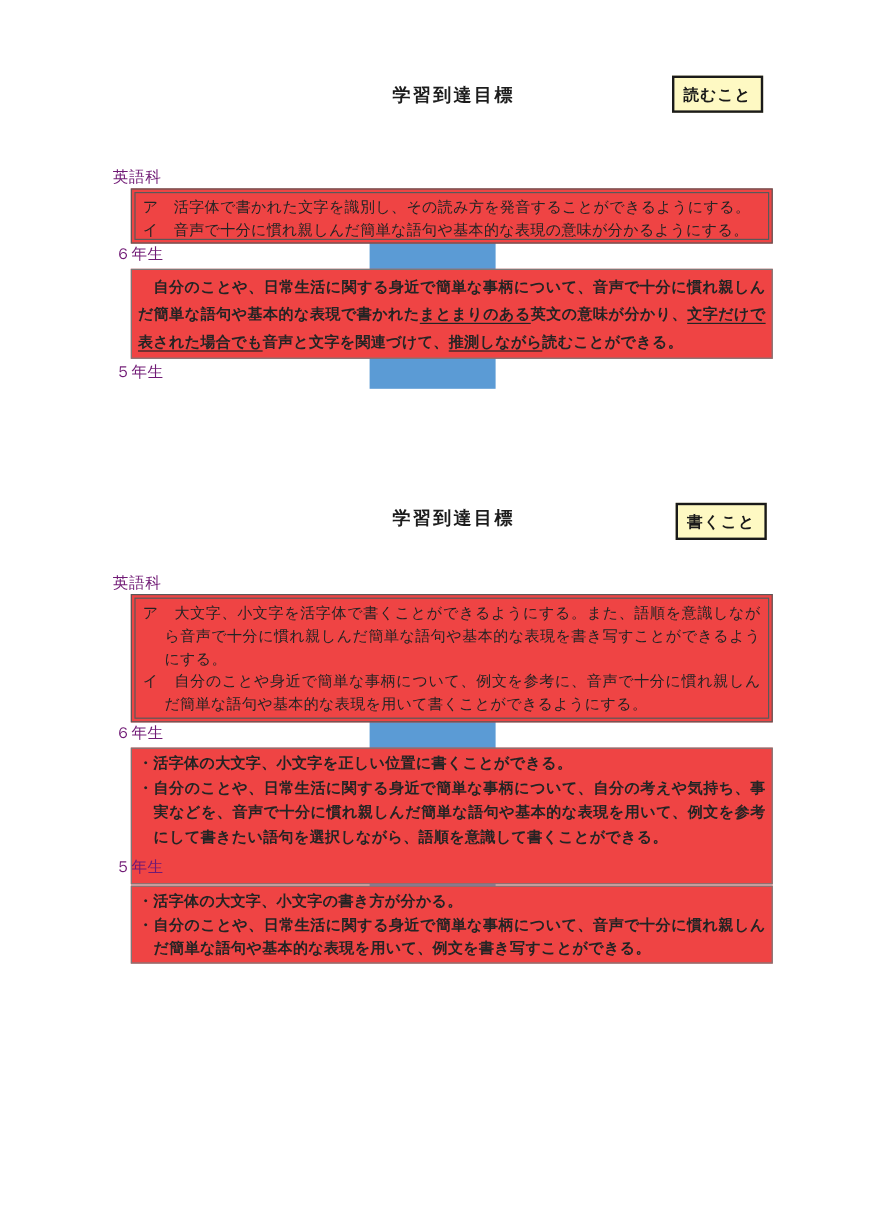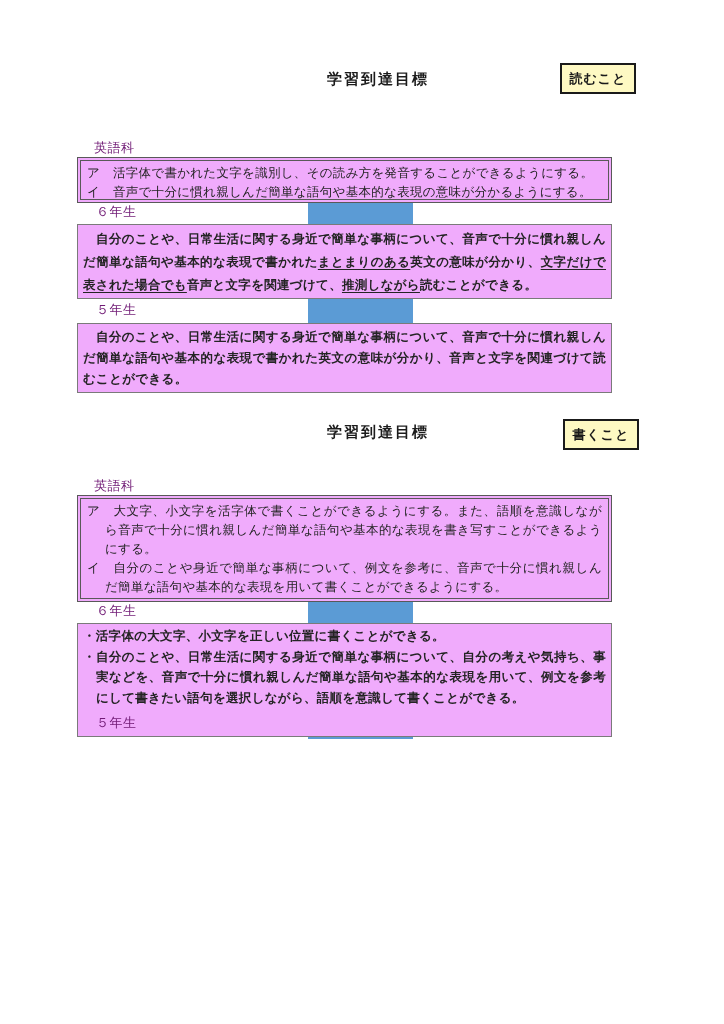--- a/index.html
+++ b/index.html
@@ -28,22 +28,22 @@
     z-index:2;
     margin-left:16px;
   }
   .sec-label{
     position:absolute;
     font-family:"DejaVu Sans","Liberation Sans",sans-serif;
     font-weight:400;font-size:13px;color:#701a75;letter-spacing:0.5px;
     z-index:2;
   }
   .tbox{
-    position:absolute;left:77px;width:535px;box-sizing:border-box;
-    background:#f0abfc;z-index:1;overflow:hidden;
+    position:absolute;left:109px;width:535px;box-sizing:border-box;
+    background:#ef4444;z-index:1;overflow:hidden;
     font-size:12.5px;letter-spacing:0.3px;color:#242424;
     text-align:justify;
   }
   .tbox.double{border:4px double #595959;padding:2px 6px;line-height:19px;}
   .tbox.thin{border:1px solid #7a7a7a;padding:2px 5px;font-weight:bold;}
   .txt-item{margin:0;}
   .txt-item.hang{padding-left:18px;text-indent:-18px;}
   .txt-item.bullet{padding-left:13px;text-indent:-13px;}
   .ul{text-decoration:underline;text-underline-offset:3px;}
   .connector{position:absolute;left:308px;width:105px;z-index:0;}
@@ -90,34 +90,35 @@
       <div class="txt-item hang"><span>ア　活字体で書かれた文字を識別し、その読み方を発音することができるようにする。</span></div>
       <div class="txt-item hang"><span>イ　音声で十分に慣れ親しんだ簡単な語句や基本的な表現の意味が分かるようにする。</span></div>
     </div>
 
   <div class="sec-label g6-label-1">６年生</div>
   <div class="tbox thin boxB">
       <div class="txt-item plain"><span>　自分のことや、日常生活に関する身近で簡単な事柄について、音声で十分に慣れ親しんだ簡単な語句や基本的な表現で書かれた</span><span class="ul">まとまりのある</span><span>英文の意味が分かり、</span><span class="ul">文字だけで表された場合でも</span><span>音声と文字を関連づけて、</span><span class="ul">推測しながら</span><span>読むことができる。</span></div>
     </div>
 
   <div class="sec-label g5-label-1">５年生</div>
-  <div class="tbox thin boxC">
-      <div class="txt-item plain"><span>　自分のことや、日常生活に関する身近で簡単な事柄について、音声で十分に慣れ親しんだ簡単な語句や基本的な表現で書かれた英文の意味が分かり、音声と文字を関連づけて読むことができる。</span></div>
-    </div>
 
   <div class="doc-title title-2">学習到達目標</div>
   <div class="badge badge-2">書くこと</div>
 
   <div class="sec-label subj-label-2">英語科</div>
   <div class="tbox double boxD">
       <div class="txt-item hang"><span>ア　大文字、小文字を活字体で書くことができるようにする。また、語順を意識しながら音声で十分に慣れ親しんだ簡単な語句や基本的な表現を書き写すことができるようにする。</span></div>
       <div class="txt-item hang"><span>イ　自分のことや身近で簡単な事柄について、例文を参考に、音声で十分に慣れ親しんだ簡単な語句や基本的な表現を用いて書くことができるようにする。</span></div>
     </div>
 
   <div class="sec-label g6-label-2">６年生</div>
   <div class="tbox thin boxE">
       <div class="txt-item bullet"><span>・活字体の大文字、小文字を正しい位置に書くことができる。</span></div>
       <div class="txt-item bullet"><span>・自分のことや、日常生活に関する身近で簡単な事柄について、自分の考えや気持ち、事実などを、音声で十分に慣れ親しんだ簡単な語句や基本的な表現を用いて、例文を参考にして書きたい語句を選択しながら、語順を意識して書くことができる。</span></div>
     </div>
 
   <div class="sec-label g5-label-2">５年生</div>
+  <div class="tbox thin boxF">
+      <div class="txt-item bullet"><span>・活字体の大文字、小文字の書き方が分かる。</span></div>
+      <div class="txt-item bullet"><span>・自分のことや、日常生活に関する身近で簡単な事柄について、音声で十分に慣れ親しんだ簡単な語句や基本的な表現を用いて、例文を書き写すことができる。</span></div>
+    </div>
 
 </div>
 
 </body></html>

